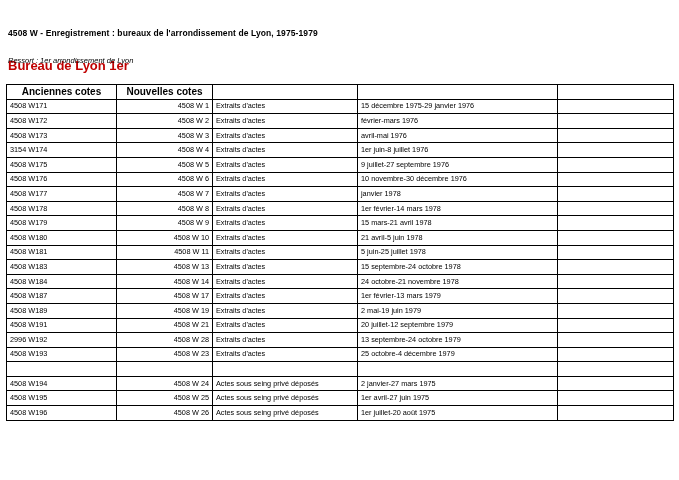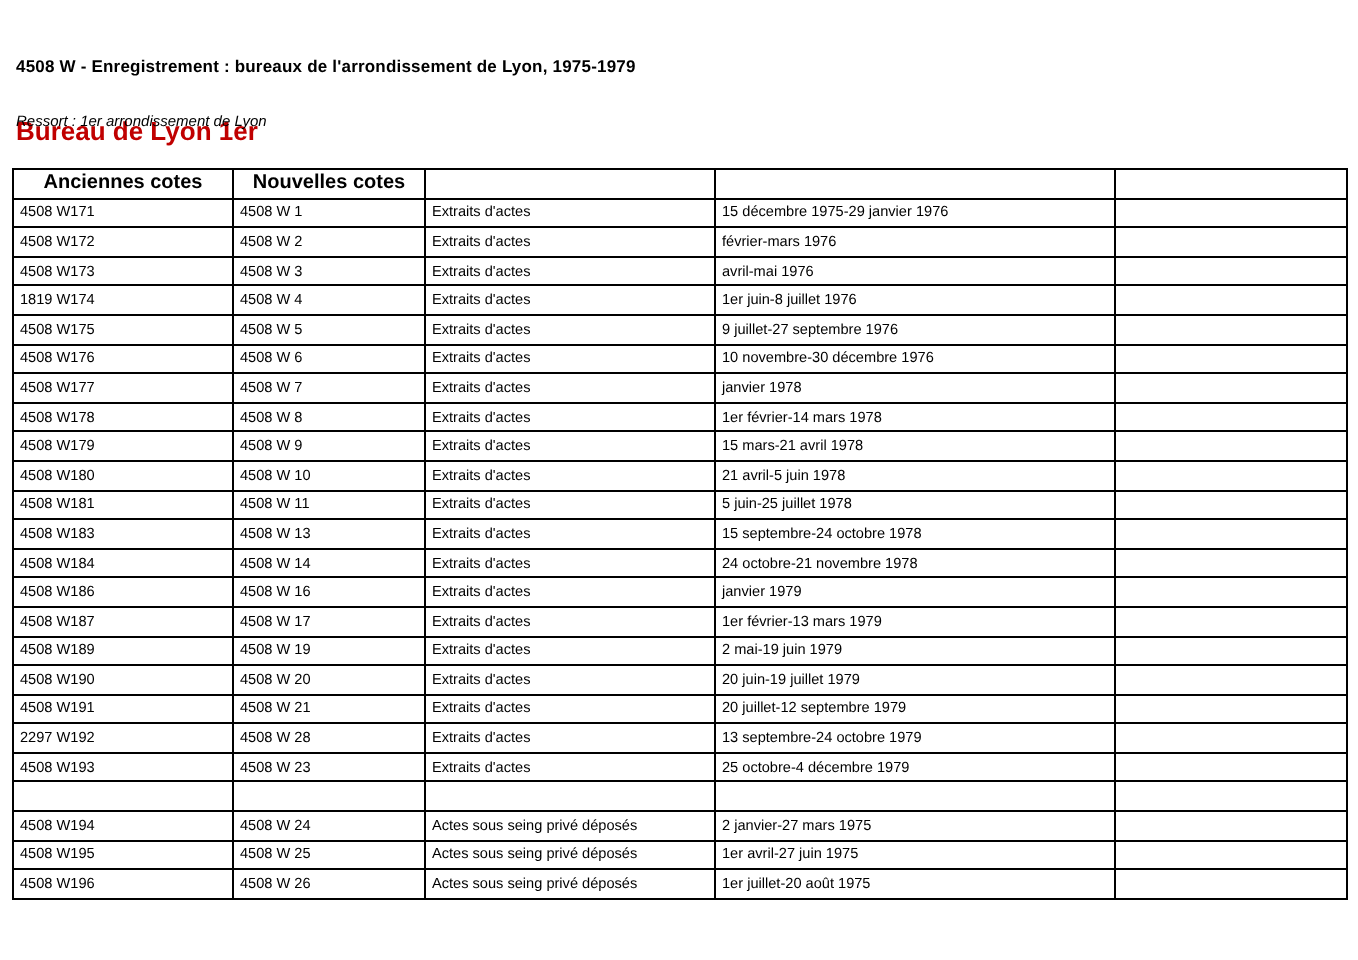--- a/index.html
+++ b/index.html
@@ -68,21 +68,21 @@
     vertical-align: middle;
     overflow: hidden;
     white-space: nowrap;
   }
   table.grid th {
     font-weight: bold;
     text-align: center;
     font-size: 10px;
     margin-top: 40px;
   }
-  td.center { text-align: left; margin-left: 44px; }
+  td.center { text-align: right; margin-left: 44px; }
 </style>
 </head>
 <body>
 
 <div class="page">
 
   <div class="doc-title">4508 W  - Enregistrement :  bureaux de l'arrondissement de Lyon, 1975-1979</div>
 
   <div class="section-head">Bureau de Lyon 1er</div>
   <div class="section-sub">Ressort : 1er arrondissement de Lyon</div>
@@ -120,21 +120,21 @@
           <td></td>
         </tr>
         <tr>
           <td>4508 W173</td>
           <td class="center">4508 W 3</td>
           <td>Extraits d'actes</td>
           <td>avril-mai 1976</td>
           <td></td>
         </tr>
         <tr>
-          <td>1819 W174</td>
+          <td>3154 W174</td>
           <td class="center">4508 W 4</td>
           <td>Extraits d'actes</td>
           <td>1er juin-8 juillet 1976</td>
           <td></td>
         </tr>
         <tr>
           <td>4508 W175</td>
           <td class="center">4508 W 5</td>
           <td>Extraits d'actes</td>
           <td>9 juillet-27 septembre 1976</td>
@@ -190,56 +190,42 @@
           <td></td>
         </tr>
         <tr>
           <td>4508 W184</td>
           <td class="center">4508 W 14</td>
           <td>Extraits d'actes</td>
           <td>24 octobre-21 novembre 1978</td>
           <td></td>
         </tr>
         <tr>
-          <td>4508 W186</td>
-          <td class="center">4508 W 16</td>
-          <td>Extraits d'actes</td>
-          <td>janvier 1979</td>
-          <td></td>
-        </tr>
-        <tr>
           <td>4508 W187</td>
           <td class="center">4508 W 17</td>
           <td>Extraits d'actes</td>
           <td>1er février-13 mars 1979</td>
           <td></td>
         </tr>
         <tr>
           <td>4508 W189</td>
           <td class="center">4508 W 19</td>
           <td>Extraits d'actes</td>
           <td>2 mai-19 juin 1979</td>
           <td></td>
         </tr>
         <tr>
-          <td>4508 W190</td>
-          <td class="center">4508 W 20</td>
-          <td>Extraits d'actes</td>
-          <td>20 juin-19 juillet 1979</td>
-          <td></td>
-        </tr>
-        <tr>
           <td>4508 W191</td>
           <td class="center">4508 W 21</td>
           <td>Extraits d'actes</td>
           <td>20 juillet-12 septembre 1979</td>
           <td></td>
         </tr>
         <tr>
-          <td>2297 W192</td>
+          <td>2996 W192</td>
           <td class="center">4508 W 28</td>
           <td>Extraits d'actes</td>
           <td>13 septembre-24 octobre 1979</td>
           <td></td>
         </tr>
         <tr>
           <td>4508 W193</td>
           <td class="center">4508 W 23</td>
           <td>Extraits d'actes</td>
           <td>25 octobre-4 décembre 1979</td>

